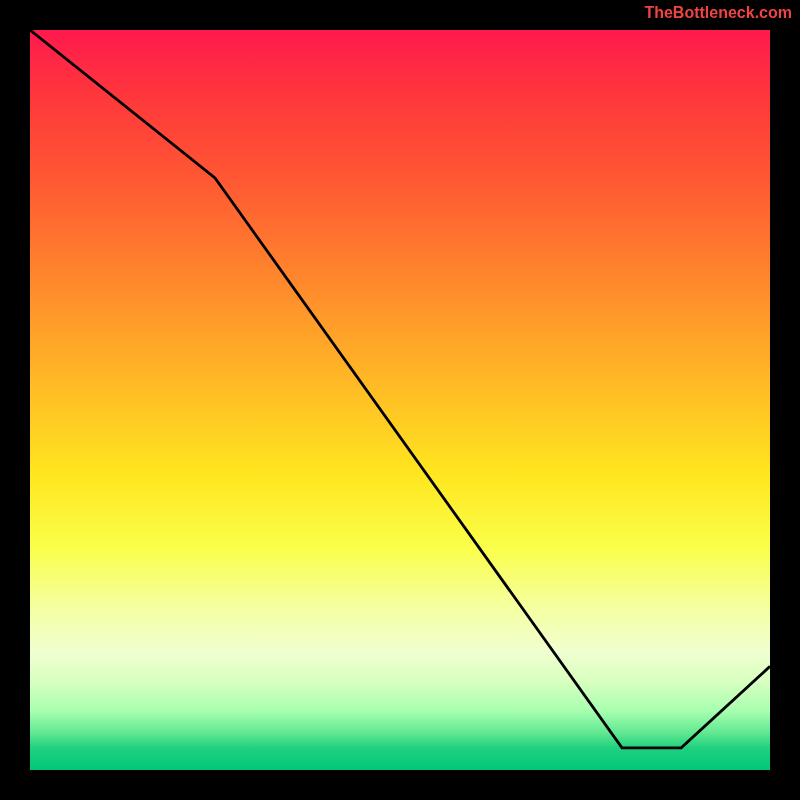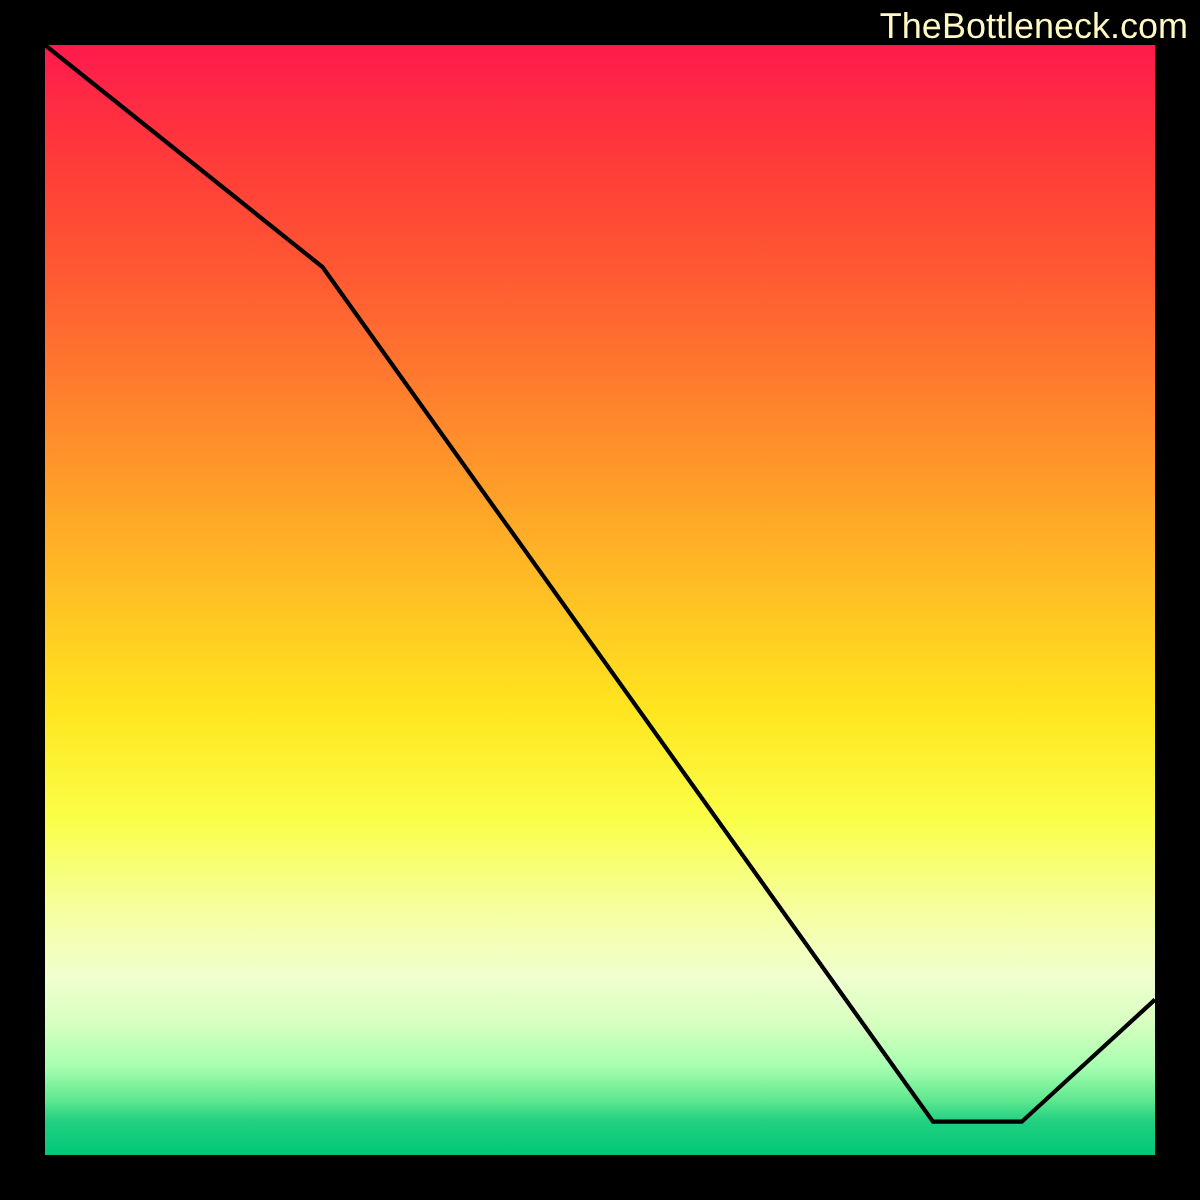--- a/index.html
+++ b/index.html
@@ -8,23 +8,23 @@
     height: 800px;
     background: #000;
     font-family: Arial, sans-serif;
     position: relative;
     overflow: hidden;
   }
   .watermark {
     position: absolute;
     top: 4px;
     right: 8px;
-    font-size: 24px;
-    font-weight: normal;
-    color: #fef9c3;
+    font-size: 16px;
+    font-weight: bold;
+    color: #ef4444;
     z-index: 10;
   }
   .plot-area {
     position: absolute;
     left: 30px;
     top: 30px;
     width: 740px;
     height: 740px;
     background: linear-gradient(to bottom,
       #ff1a4d 0%,

